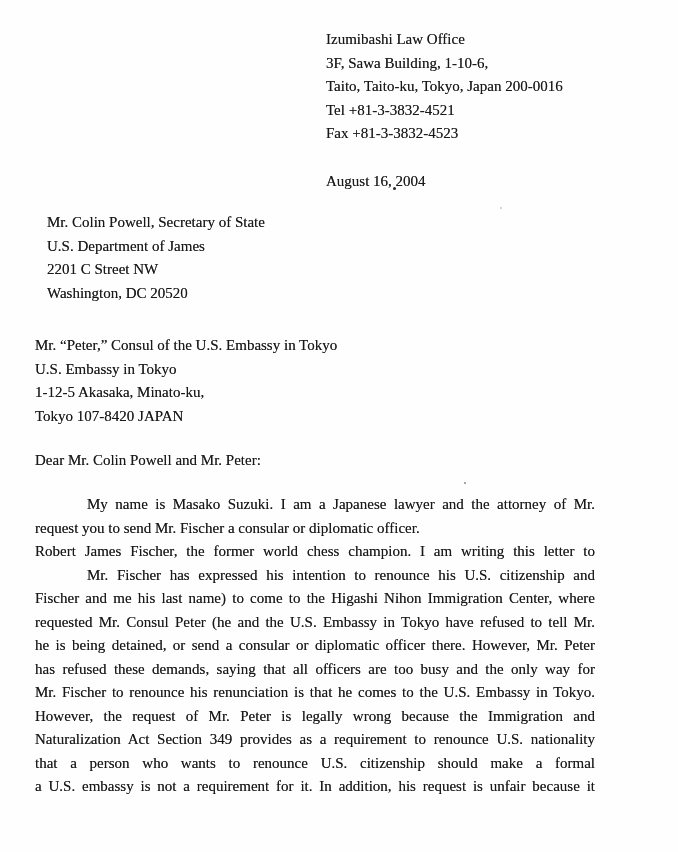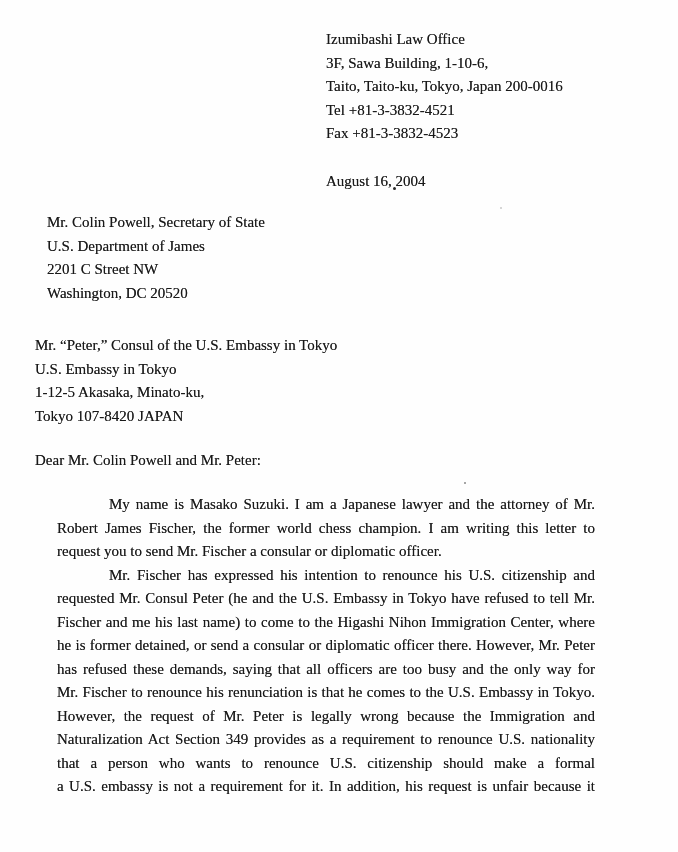--- a/index.html
+++ b/index.html
@@ -23,21 +23,20 @@
   .recipient-1 { left: 35px; top: 211px; margin-left: 12px; }
   .recipient-2 { left: 35px; top: 334px; }
   .salutation { left: 35px; top: 449px; height: 23.5px; line-height: 23.5px; }
 
   .letter-body { left: 35px; top: 493px; width: 560px; }
   .bl {
     height: 23.5px;
     line-height: 23.5px;
     text-align: justify;
     text-align-last: justify;
-    margin-left: 22px;
   }
   .bl.nj { text-align-last: left; }
   .bl.ind { padding-left: 52px; }
 
   .speck { position: absolute; background: #2a2a2a; border-radius: 50%; }
   .speck-1 { left: 393px; top: 187px; width: 3px; height: 3px; }
   .speck-2 { left: 464px; top: 482px; width: 2px; height: 2px; opacity: .55; }
   .speck-3 { left: 500px; top: 207px; width: 2px; height: 2px; opacity: .25; }
 </style>
 </head>
@@ -60,26 +59,26 @@
     </div>
   <div class="block recipient-2">
       <div class="ln">Mr. “Peter,” Consul of the U.S. Embassy in Tokyo</div>
       <div class="ln">U.S. Embassy in Tokyo</div>
       <div class="ln">1-12-5 Akasaka, Minato-ku,</div>
       <div class="ln">Tokyo 107-8420 JAPAN</div>
     </div>
   <div class="block salutation">Dear Mr. Colin Powell and Mr. Peter:</div>
   <div class="block letter-body">
       <div class="bl ind">My name is Masako Suzuki. I am a Japanese lawyer and the attorney of Mr.</div>
+      <div class="bl nj">request you to send Mr. Fischer a consular or diplomatic officer.</div>
       <div class="bl">Robert James Fischer, the former world chess champion. I am writing this letter to</div>
-      <div class="bl nj">request you to send Mr. Fischer a consular or diplomatic officer.</div>
       <div class="bl ind">Mr. Fischer has expressed his intention to renounce his U.S. citizenship and</div>
+      <div class="bl">Fischer and me his last name) to come to the Higashi Nihon Immigration Center, where</div>
       <div class="bl">requested Mr. Consul Peter (he and the U.S. Embassy in Tokyo have refused to tell Mr.</div>
-      <div class="bl">Fischer and me his last name) to come to the Higashi Nihon Immigration Center, where</div>
-      <div class="bl">he is former detained, or send a consular or diplomatic officer there. However, Mr. Peter</div>
+      <div class="bl">he is being detained, or send a consular or diplomatic officer there. However, Mr. Peter</div>
       <div class="bl">has refused these demands, saying that all officers are too busy and the only way for</div>
       <div class="bl">Mr. Fischer to renounce his renunciation is that he comes to the U.S. Embassy in Tokyo.</div>
       <div class="bl">However, the request of Mr. Peter is legally wrong because the Immigration and</div>
       <div class="bl">Naturalization Act Section 349 provides as a requirement to renounce U.S. nationality</div>
       <div class="bl">that a person who wants to renounce U.S. citizenship should make a formal</div>
       <div class="bl">a U.S. embassy is not a requirement for it. In addition, his request is unfair because it</div>
     </div>
   <div class="speck speck-1"></div>
   <div class="speck speck-2"></div>
   <div class="speck speck-3"></div>

